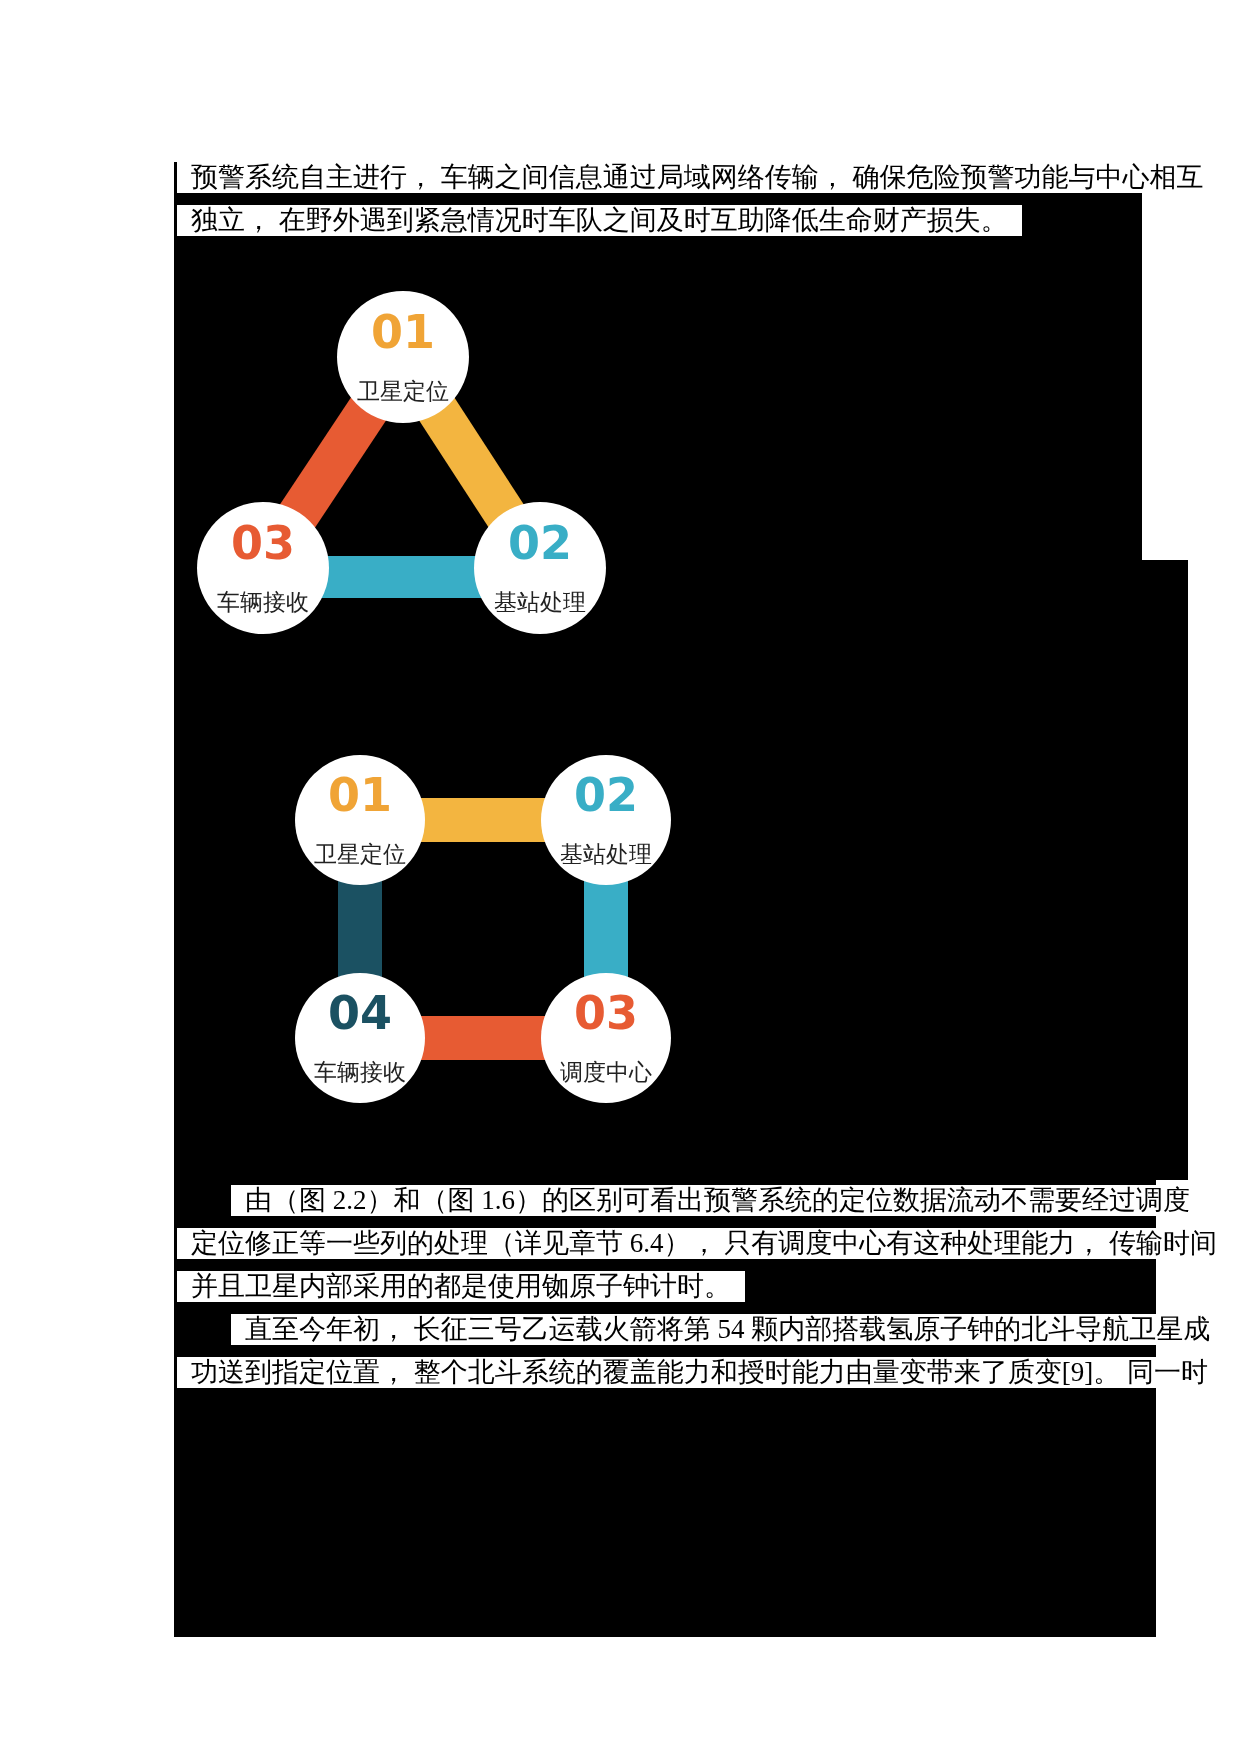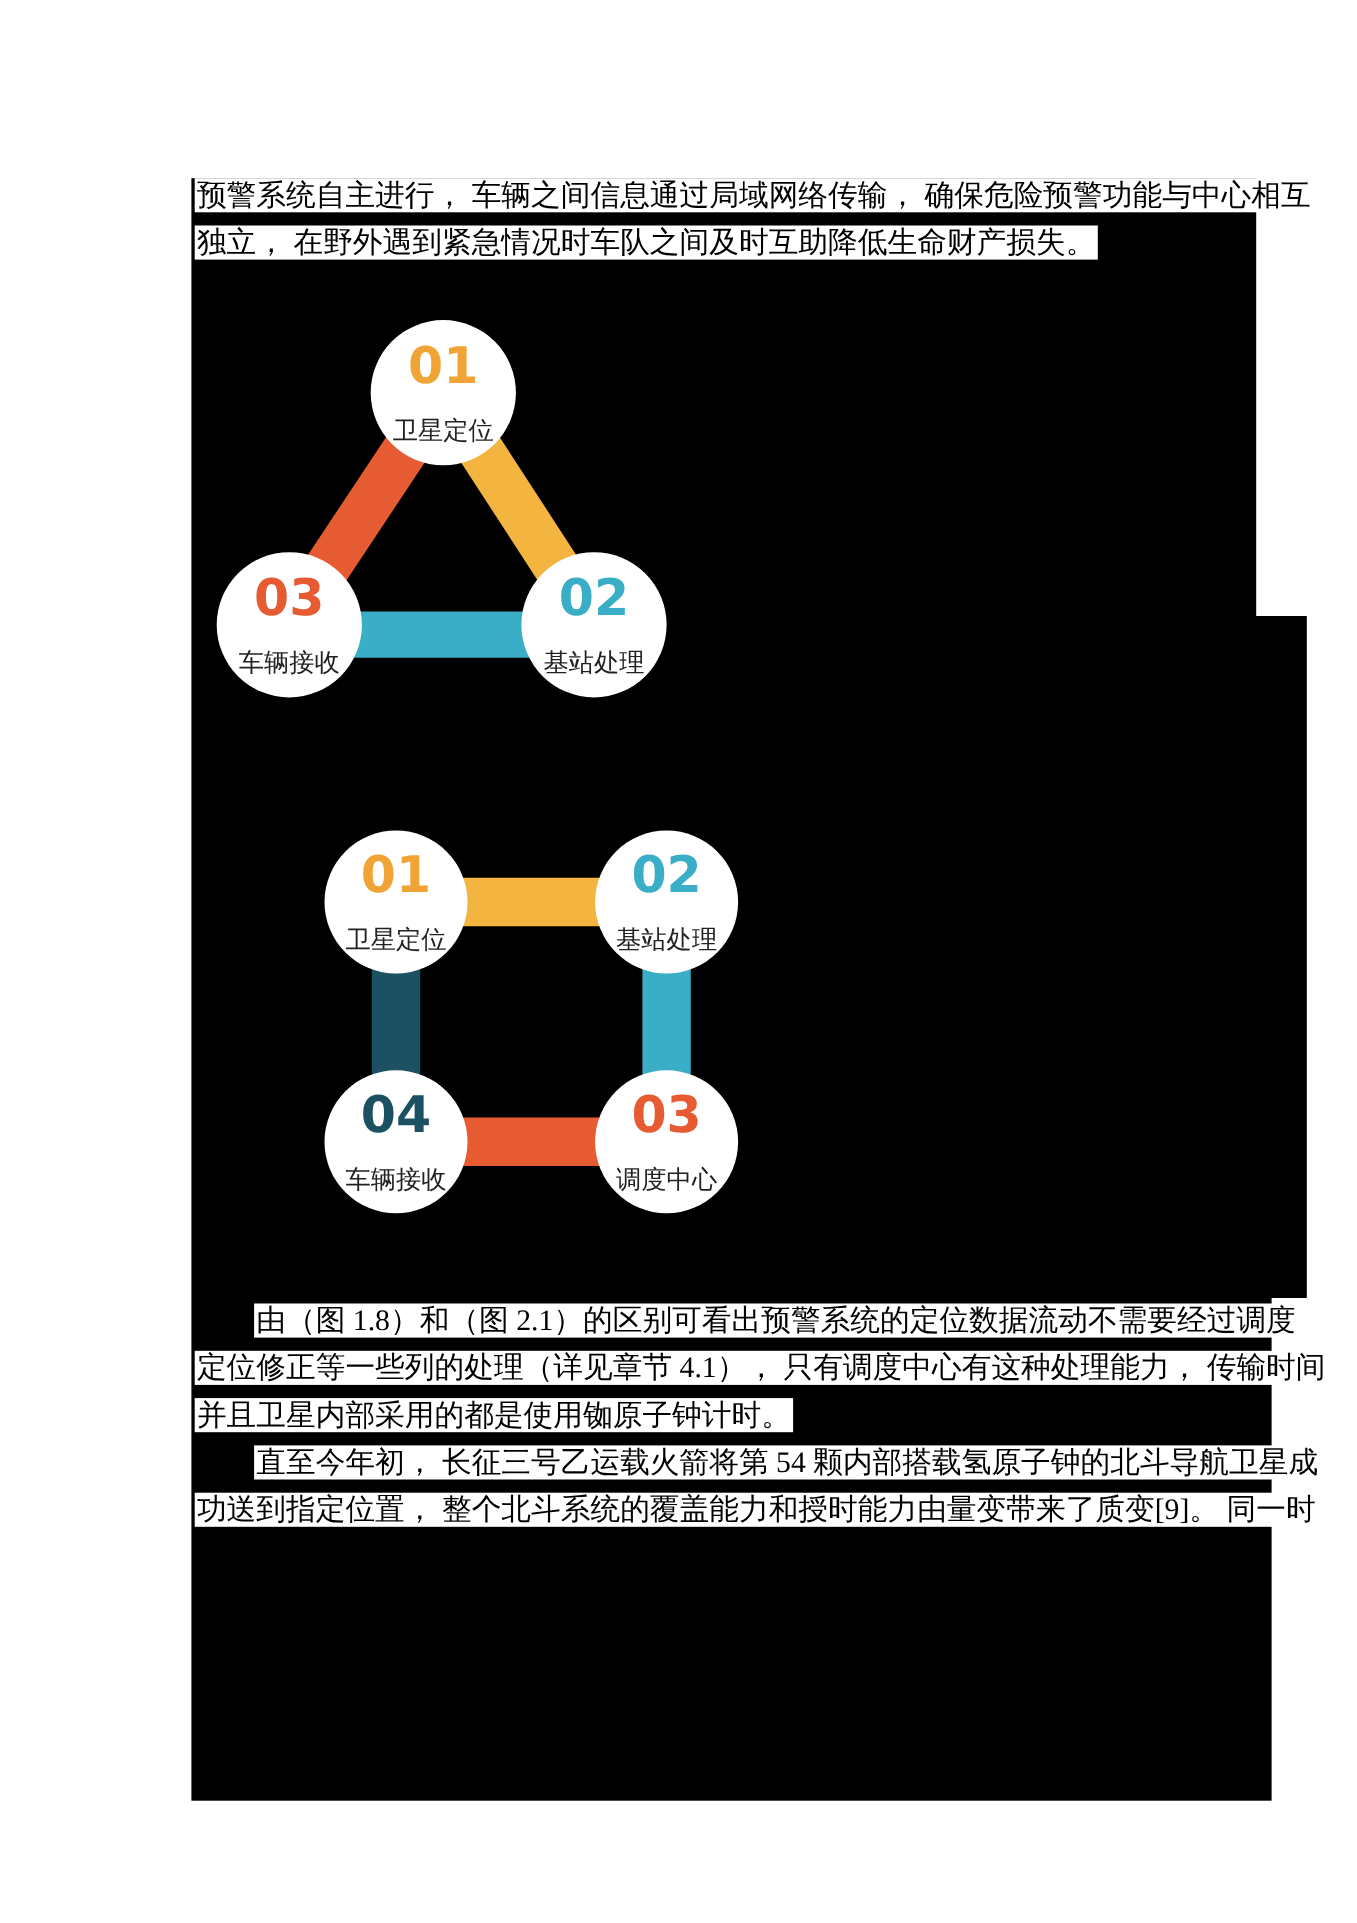--- a/index.html
+++ b/index.html
@@ -21,21 +21,21 @@
   .para-1{top:162px;}
   .para-2{top:1185px;}
   .line{height:31px;margin-bottom:12px;white-space:pre;}
   .line .hl{
     display:inline-block;
     background:#ffffff;
     color:#000000;
     font-size:27px;
     line-height:31px;
     height:31px;
-    padding:0 2px;
+    padding:0 14px;
   }
   .line.indent .hl{margin-left:54px;}
 
   .diagram{position:absolute;}
   .diagram-triangle{left:174px;top:240px;}
   .diagram-square{left:174px;top:655px;}
   .node-number{
     font-family:"DejaVu Sans","Liberation Sans",sans-serif;
     font-weight:bold;
     font-size:46px;
@@ -97,20 +97,20 @@
     <circle cx="186" cy="383" r="65" fill="#ffffff"></circle>
     <text class="node-number" x="186" y="374" text-anchor="middle" fill="#1B5162">04</text>
     <text class="node-label" x="186" y="425" text-anchor="middle">车辆接收</text>
 
     <circle cx="432" cy="383" r="65" fill="#ffffff"></circle>
     <text class="node-number" x="432" y="374" text-anchor="middle" fill="#E75B33">03</text>
     <text class="node-label" x="432" y="425" text-anchor="middle">调度中心</text>
   </svg>
 
   <div class="para para-2">
-      <div class="line indent"><span class="hl">由（图 1.8）和（图 2.1）的区别可看出预警系统的定位数据流动不需要经过调度</span></div>
-      <div class="line"><span class="hl">定位修正等一些列的处理（详见章节 4.1）， 只有调度中心有这种处理能力， 传输时间</span></div>
+      <div class="line indent"><span class="hl">由（图 2.2）和（图 1.6）的区别可看出预警系统的定位数据流动不需要经过调度</span></div>
+      <div class="line"><span class="hl">定位修正等一些列的处理（详见章节 6.4）， 只有调度中心有这种处理能力， 传输时间</span></div>
       <div class="line"><span class="hl">并且卫星内部采用的都是使用铷原子钟计时。</span></div>
       <div class="line indent"><span class="hl">直至今年初， 长征三号乙运载火箭将第 54 颗内部搭载氢原子钟的北斗导航卫星成</span></div>
       <div class="line"><span class="hl">功送到指定位置， 整个北斗系统的覆盖能力和授时能力由量变带来了质变[9]。 同一时</span></div>
     </div>
 
 </div>
 
 </body></html>

